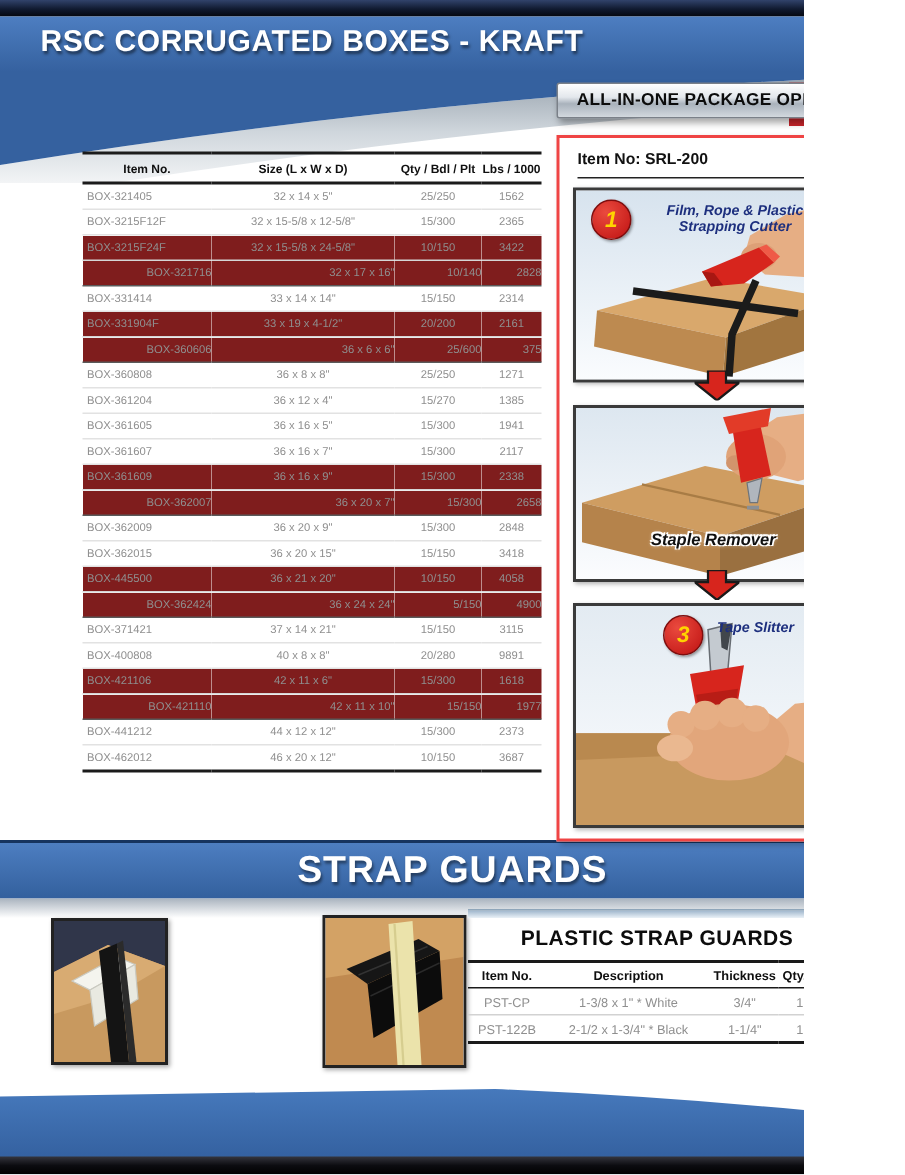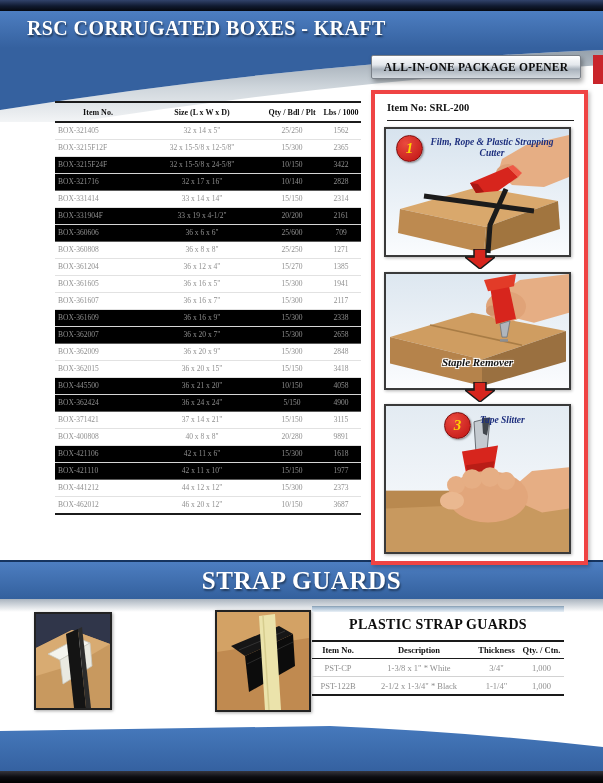--- a/index.html
+++ b/index.html
@@ -1,48 +1,48 @@
 <!DOCTYPE html>
 <html><head>
 <meta charset="utf-8">
 <style>
   html,body{margin:0;padding:0;background:#fff;}
-  .page{position:relative;width:603px;height:783px;overflow:hidden;background:#fff;
-        font-family:Liberation Serif, serif;}
+  .page{position:relative;width:536px;height:783px;overflow:hidden;background:#fff;
+        font-family:Liberation Sans, sans-serif;}
 
   
   .top-bar{position:absolute;top:0;left:0;width:603px;height:11px;
            background:linear-gradient(180deg,#31436b 0%,#101a30 55%,#05080f 100%);}
   .header-band{position:absolute;top:11px;left:0;width:603px;height:37px;
                background:linear-gradient(180deg,#4d7ec1 0%,#35619f 100%);}
   .page-title{position:absolute;top:17px;left:27px;font-size:20px;font-weight:bold;color:#fff;
               letter-spacing:.4px;text-shadow:1px 2px 2px rgba(0,0,0,.5);white-space:nowrap;}
   .header-swoosh{position:absolute;top:48px;left:0;width:603px;height:74px;}
 
   
   .box-table{position:absolute;left:55px;top:101px;width:306px;border-collapse:collapse;table-layout:fixed;}
   .box-table th{font-size:8px;font-weight:bold;color:#101010;text-align:center;padding:5px 0 4px;
                 border-top:2px solid #1b1b1b;border-bottom:2px solid #1b1b1b;}
   .box-table td{font-size:7.5px;color:#8f8f8f;text-align:center;padding:4px 0;line-height:8px;
                 border-bottom:1px solid #e2e2e2;overflow:hidden;white-space:nowrap;}
   .box-table td:first-child{text-align:left;padding-left:3px;}
-  .box-table tr.shaded td{background:#000000;border-bottom-color:#d5d5d5;}
+  .box-table tr.shaded td{background:#7f1d1d;border-bottom-color:#d5d5d5;}
   .box-table tr.shade-start td{border-top:1px solid #5a5a5a;}
-  .box-table tr.shade-end td{border-bottom:1px solid #5a5a5a;}
+  .box-table tr.shade-end td{border-bottom:1px solid #5a5a5a;text-align:right;}
   .box-table tbody tr:last-child td{border-bottom:2px solid #1b1b1b;}
 
   
   .opener-banner{position:absolute;left:371px;top:55px;width:208px;height:22px;z-index:4;
     background:linear-gradient(180deg,#ffffff 0%,#e3e7ec 40%,#a9b2bc 60%,#d2d8de 100%);
     border:1px solid #7a8088;border-radius:2px;box-shadow:2px 3px 5px rgba(0,0,0,.35);
     display:flex;align-items:center;justify-content:center;
     font-size:11.5px;font-weight:bold;color:#0c0c0c;letter-spacing:.2px;white-space:nowrap;}
   .red-tab{position:absolute;right:0;top:55px;width:10px;height:29px;background:#c9252b;z-index:3;}
   .opener-panel{position:absolute;left:371px;top:90px;width:209px;height:467px;background:#fff;
-    border:4px solid #ef4444;box-shadow:2px 2px 4px rgba(0,0,0,.25);z-index:2;}
+    border:2px solid #ef4444;box-shadow:2px 2px 4px rgba(0,0,0,.25);z-index:2;}
   .item-no{position:absolute;left:12px;top:8px;font-size:10.5px;font-weight:bold;color:#111;}
   .item-no-rule{position:absolute;left:12px;right:10px;top:26px;height:1px;background:#222;}
   .photo{position:absolute;left:9px;width:183px;border:2px solid #3a3a3a;background:#eef3f8;
          box-shadow:1px 1px 3px rgba(0,0,0,.3);}
   .photo svg{position:absolute;inset:0;width:100%;height:100%;}
   .photo1{top:33px;height:126px;}
   .photo2{top:178px;height:114px;}
   .photo3{top:310px;height:146px;}
   .num-badge{position:absolute;width:25px;height:25px;border-radius:50%;
     background:radial-gradient(circle at 35% 30%,#ea4a3e,#bf1212);border:1px solid #7d0d0d;
@@ -168,21 +168,21 @@
         <tr class="shaded shade-start">
           <td>BOX-331904F</td>
           <td>33 x 19 x 4-1/2"</td>
           <td>20/200</td>
           <td>2161</td>
         </tr>
         <tr class="shaded shade-end">
           <td>BOX-360606</td>
           <td>36 x 6 x 6"</td>
           <td>25/600</td>
-          <td>709</td>
+          <td>375</td>
         </tr>
         <tr>
           <td>BOX-360808</td>
           <td>36 x 8 x 8"</td>
           <td>25/250</td>
           <td>1271</td>
         </tr>
         <tr>
           <td>BOX-361204</td>
           <td>36 x 12 x 4"</td>

